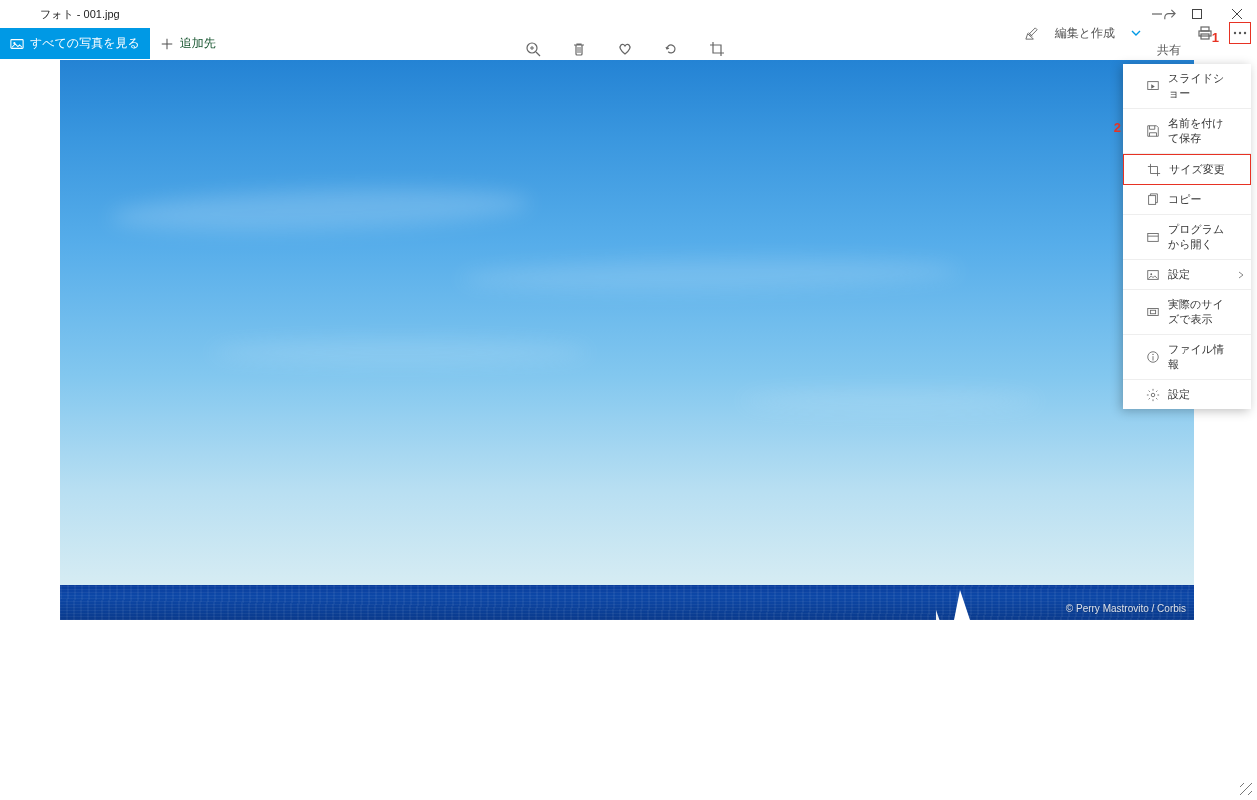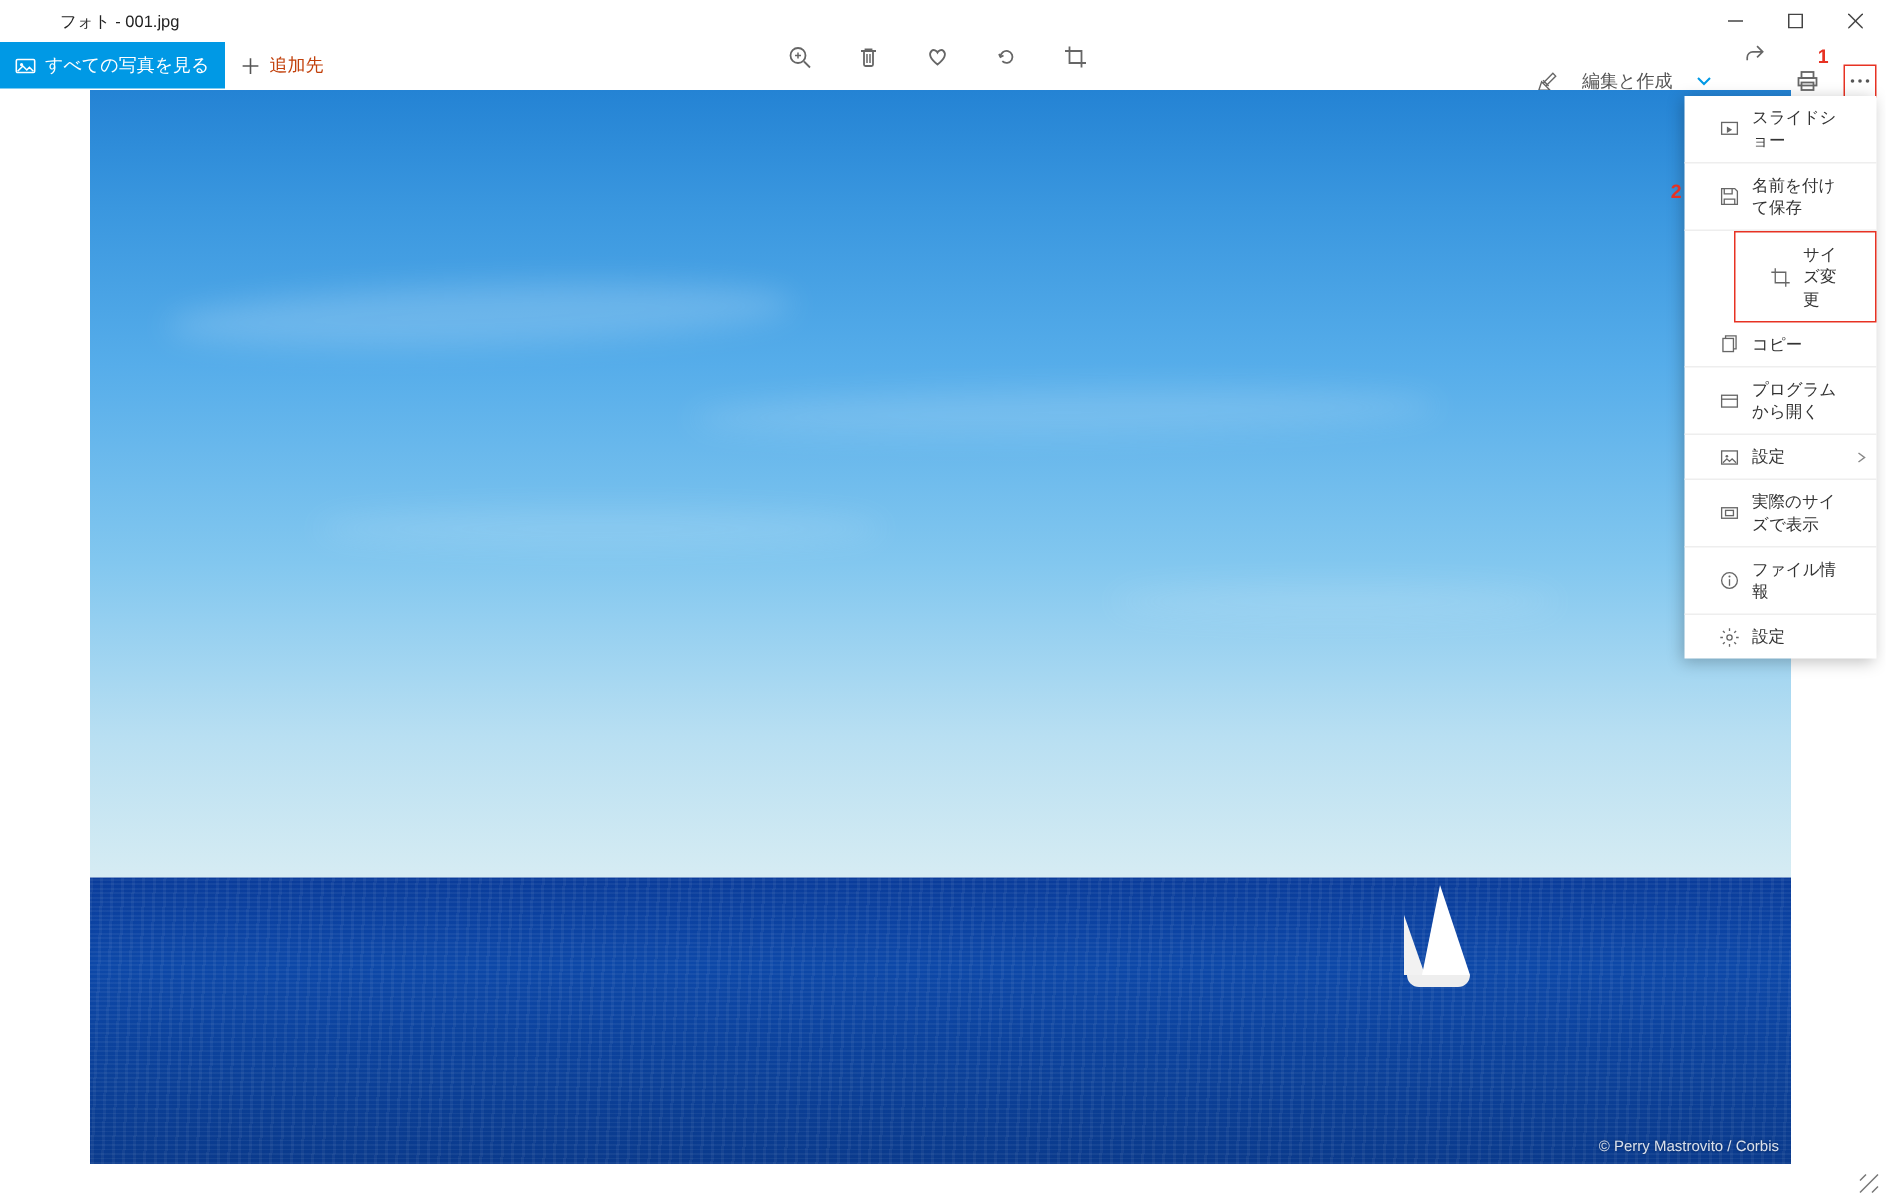--- a/index.html
+++ b/index.html
@@ -26,41 +26,41 @@
 .win-controls { display: flex; }
 .win-btn {
   width: 40px; height: 28px;
   display: flex; align-items: center; justify-content: center;
   color: #444;
 }
 .win-btn svg { width: 10px; height: 10px; }
 .toolbar {
   height: 32px;
   display: flex;
-  align-items: flex-start;
+  align-items: flex-end;
   background: #fff;
   border-bottom: 1px solid rgba(0,0,0,0);
 }
 .toolbar-left { display: flex; align-items: center; height: 100%; }
 .see-all {
   background: #0099e5;
   color: #fff;
   height: 100%;
   display: flex;
   align-items: center;
   padding: 0 10px;
   gap: 6px;
   font-size: 12px;
 }
 .add-to {
   display: flex;
   align-items: center;
   gap: 6px;
   padding: 0 10px;
-  color: #c2410c;
+  color: #14532d;
   height: 100%;
 }
 .toolbar-center {
   flex: 1;
   display: flex;
   justify-content: center;
   gap: 26px;
   color: #666;
 }
 .tool-icon {
@@ -86,21 +86,21 @@
 .callout-1 {
   position: absolute;
   top: 30px; right: 38px;
   color: #e73223;
   font-weight: bold;
   font-size: 13px;
 }
 .canvas {
   position: absolute;
   left: 60px; top: 60px;
-  width: 1134px; height: 716px;
+  width: 1134px; height: 560px;
   overflow: hidden;
 }
 .sky {
   position: absolute;
   left:0; top:0; right:0; height: 525px;
   background: linear-gradient(to bottom,
     #2483d4 0%,
     #3a97df 15%,
     #56adea 35%,
     #82c7ef 60%,
@@ -182,21 +182,21 @@
   gap: 8px;
   padding: 7px 23px;
   font-size: 11px;
   color: #333;
   border-bottom: 1px solid #eee;
   position: relative;
 }
 .dd-item:last-child { border-bottom: none; }
 .dd-item .mi-icon { width: 14px; height:14px; display:flex; align-items:center; justify-content:center; color:#666; flex-shrink:0; }
 .dd-item .chev { position:absolute; right:6px; color:#888; }
-.dd-highlight { border: 1.5px solid #e73223; margin-left: 33px; }
+.dd-highlight { border: 1.5px solid #e73223; }
 .callout-2 {
   position: absolute;
   right: 136px; top: 120px;
   color: #e73223;
   font-weight: bold;
   font-size: 13px;
   z-index: 11;
 }
 .resize-handle {
   position: absolute;

